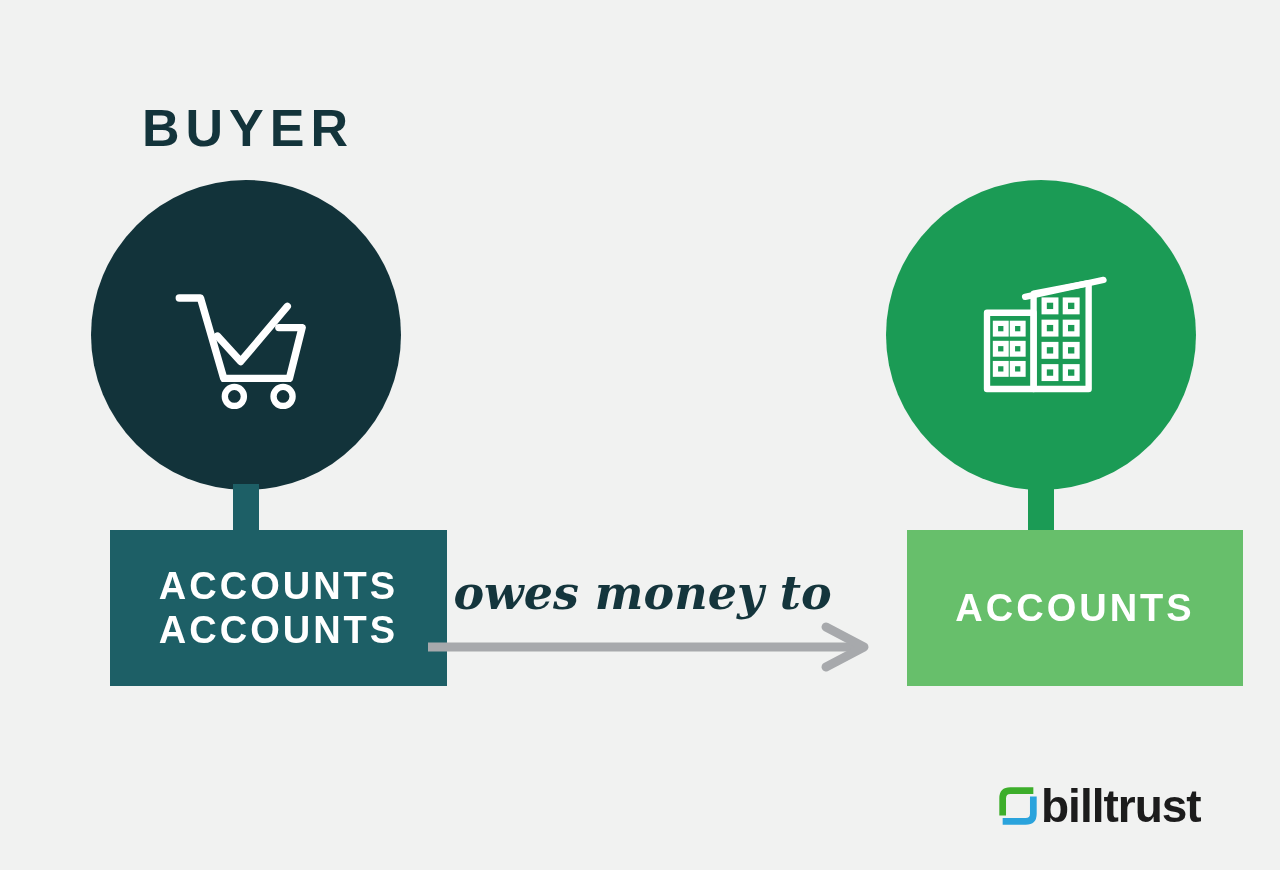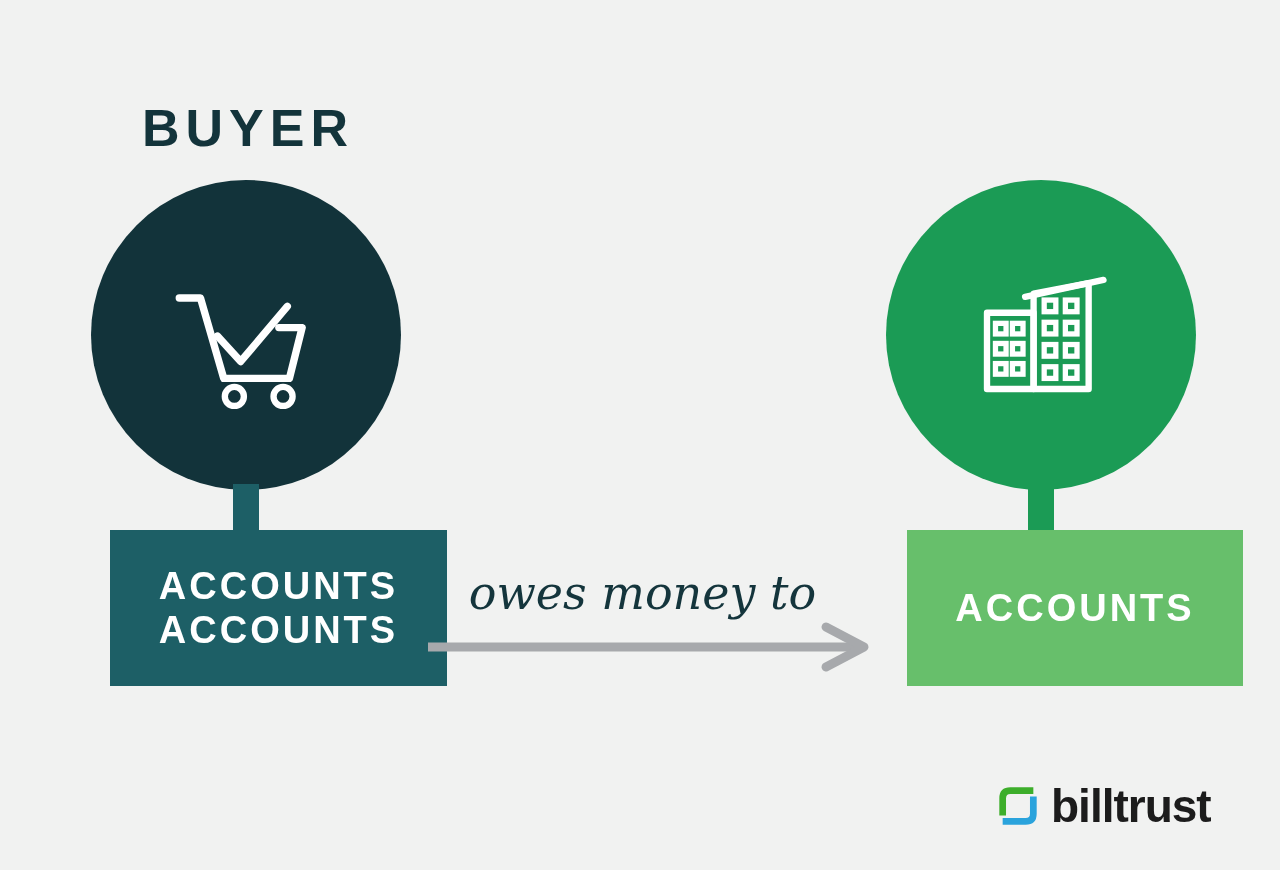--- a/index.html
+++ b/index.html
@@ -74,35 +74,35 @@
   .relation-label {
     position: absolute;
     left: 420px;
     width: 445px;
     top: 566px;
     text-align: center;
     font-family: "DejaVu Serif", serif;
     font-style: italic;
     font-size: 46px;
     color: #14353c;
+    font-weight: bold;
   }
   .arrow {
     position: absolute;
     left: 426px;
     top: 616px;
   }
 
   
   .logo {
     position: absolute;
     left: 995px;
     top: 779px;
     display: flex;
     align-items: center;
-    gap: 10px;
   }
   .logo-mark svg { display: block; }
   .logo-text {
     font-weight: bold;
     font-size: 46px;
     letter-spacing: -1px;
     color: #1c1c1c;
   }
 </style>
 </head>

